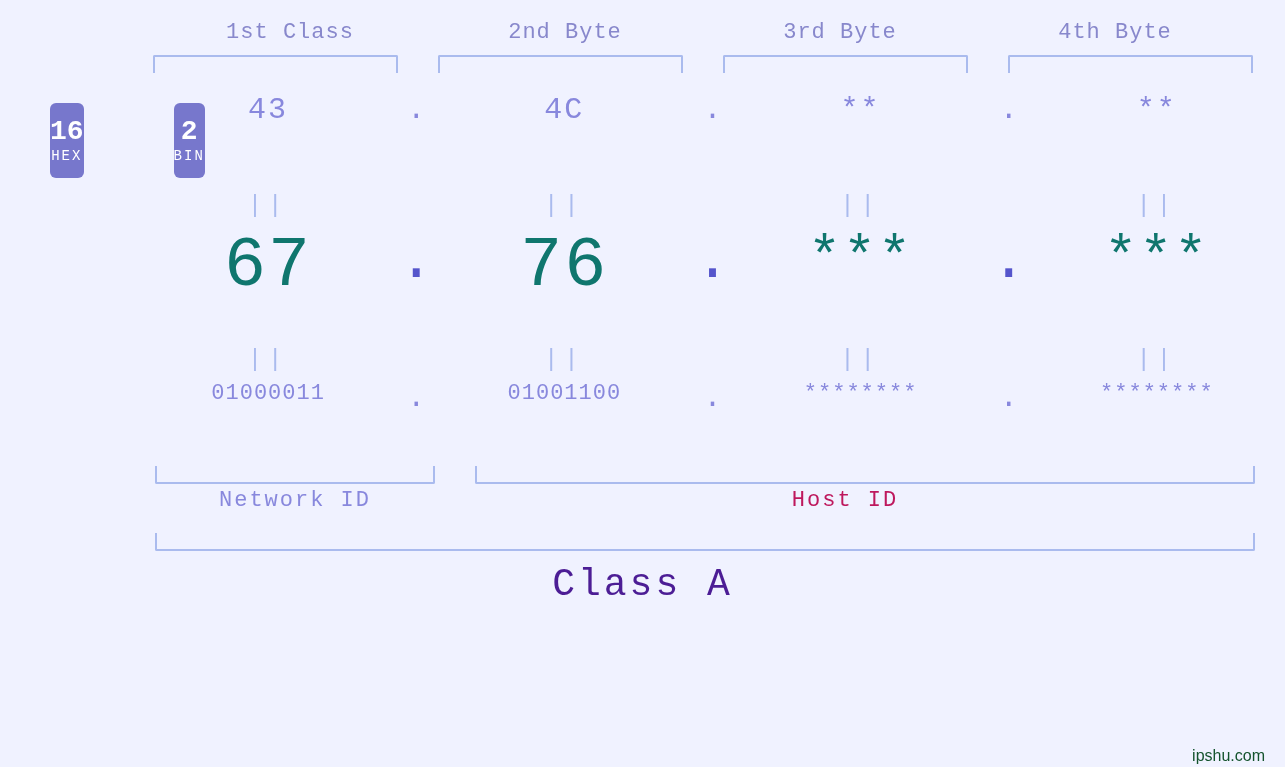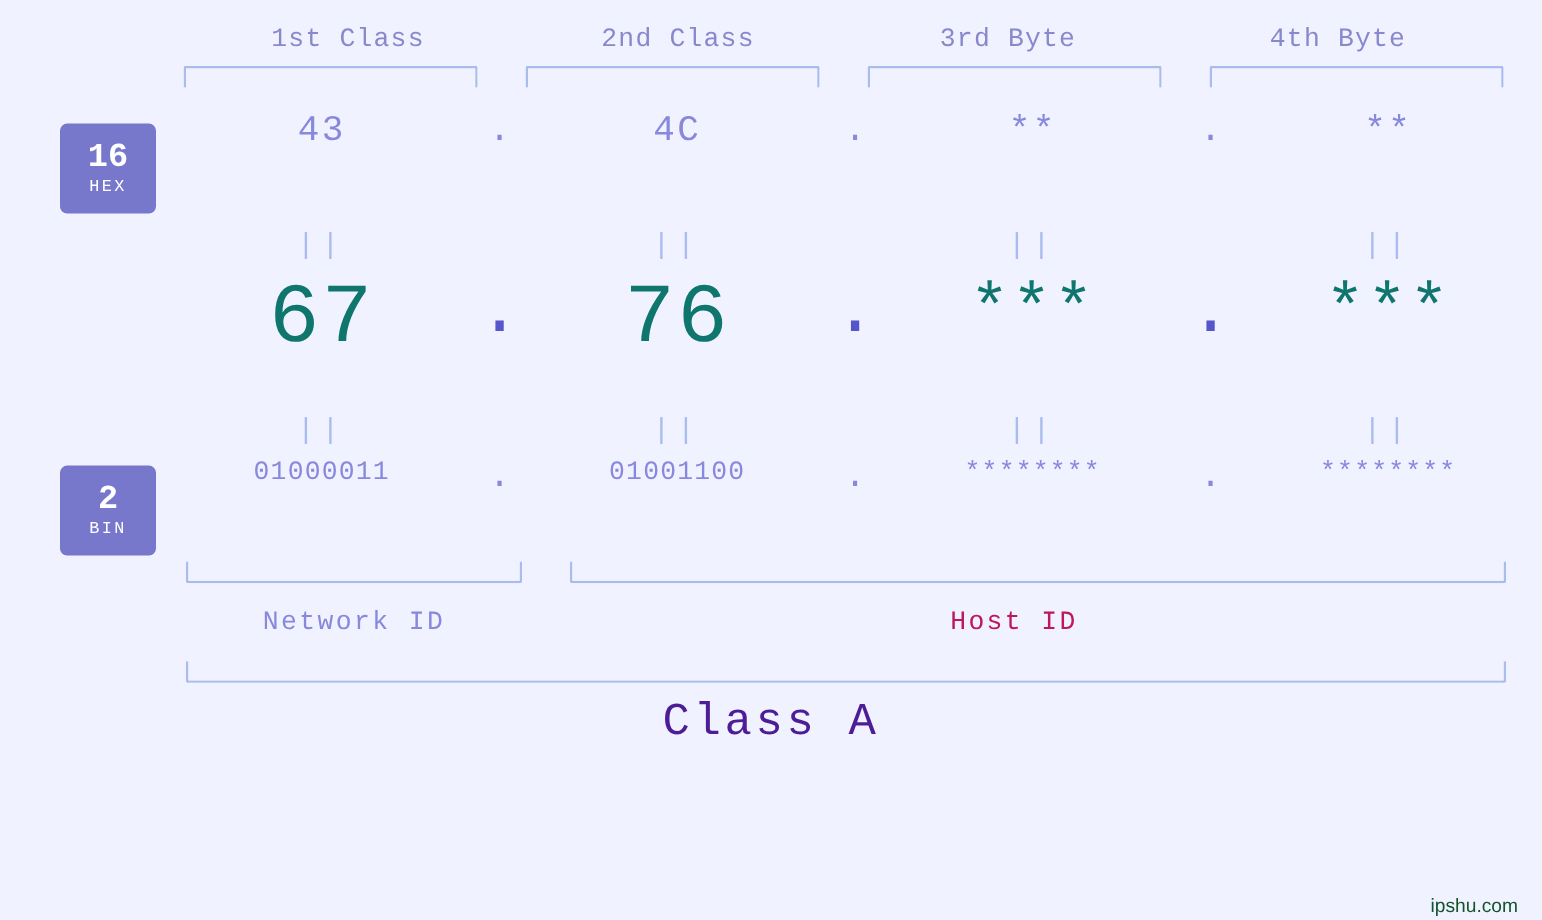--- a/index.html
+++ b/index.html
@@ -60,21 +60,21 @@
     
     .main-area {
       display: flex;
       flex-direction: row;
       width: 1285px;
       align-items: flex-start;
     }
 
     .left-badges {
       display: flex;
-      flex-direction: column;
+      flex-direction: row;
       gap: 30px;
       padding-left: 50px;
       padding-top: 10px;
       width: 140px;
     }
 
     .badge {
       background: #7777cc;
       color: white;
       border-radius: 6px;
@@ -189,21 +189,21 @@
       border-bottom: 2px solid #aabbee;
       border-left: 2px solid #aabbee;
       border-right: 2px solid #aabbee;
       border-radius: 0 0 2px 2px;
     }
 
     .labels-row {
       display: flex;
       width: 1100px;
       margin-left: 155px;
-      margin-top: 20px;
+      margin-top: 4px;
     }
     .network-id-label {
       width: 280px;
       text-align: center;
       color: #8888dd;
       font-size: 22px;
       letter-spacing: 2px;
     }
     .host-id-label {
       flex: 1;
@@ -242,21 +242,21 @@
       font-family: Arial, sans-serif;
     }
   </style>
 </head>
 <body>
 
 <div class="container">
 
   <div class="byte-headers">
     <div class="byte-header">1st Class</div>
-    <div class="byte-header">2nd Class</div>
+    <div class="byte-header">2nd Byte</div>
     <div class="byte-header">3rd Byte</div>
     <div class="byte-header">4th Byte</div>
   </div>
 
   <div class="bracket-row">
     <div class="bracket"></div>
     <div class="bracket-gap"></div>
     <div class="bracket"></div>
     <div class="bracket-gap"></div>
     <div class="bracket"></div>

